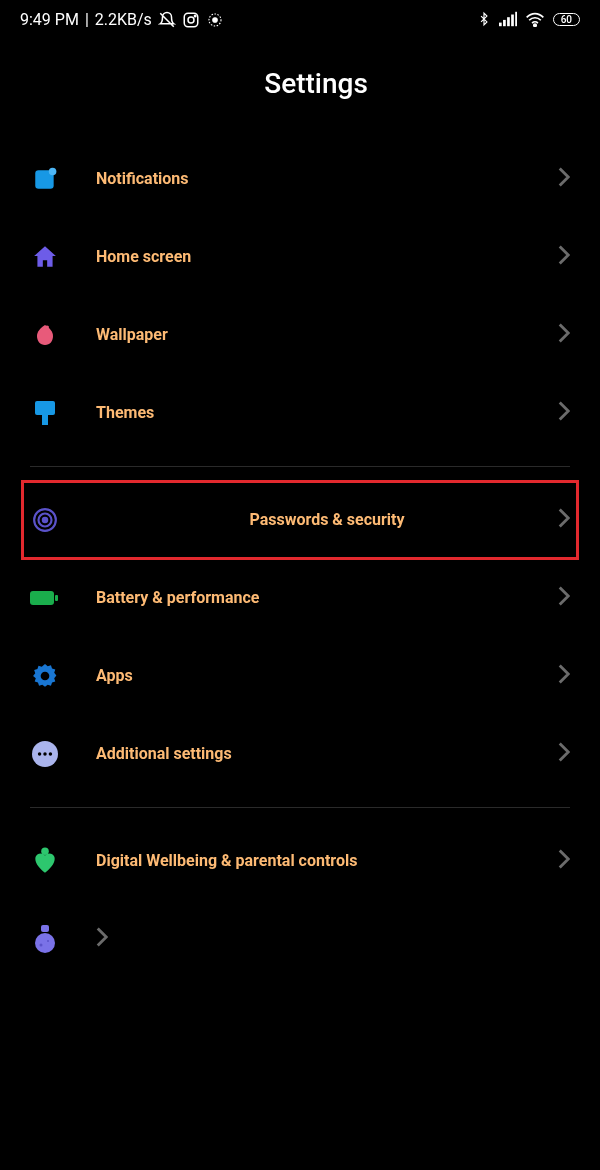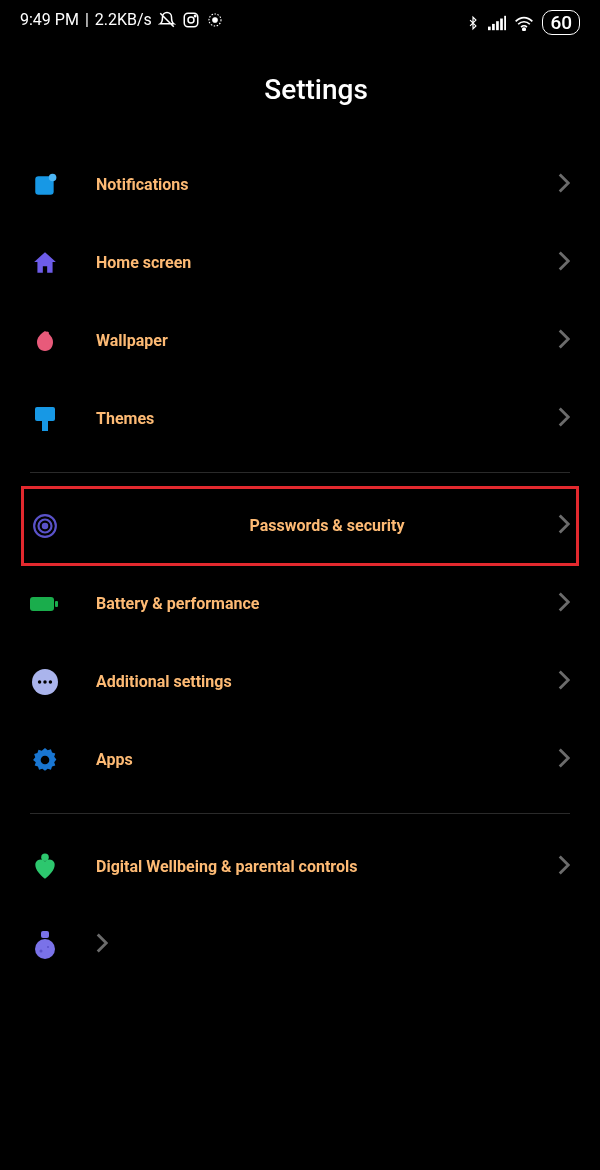--- a/index.html
+++ b/index.html
@@ -25,21 +25,21 @@
     }
     .status-right {
       display: flex;
       align-items: center;
       gap: 8px;
     }
     .battery-pill {
       border: 1.5px solid #fff;
       border-radius: 10px;
       padding: 0 7px;
-      font-size: 19px;
+      font-size: 10px;
       font-weight: 500;
     }
     .page-title {
       text-align: center;
       font-size: 28px;
       font-weight: 500;
       padding: 30px 0 40px 0;
       margin-left: 32px;
     }
     .settings-list {
@@ -230,50 +230,50 @@
     <span class="item-label">Battery &amp; performance</span>
     <span class="chevron">
       <svg width="12" height="20" viewBox="0 0 8 14" fill="none" stroke="#6b6b6b" stroke-width="2">
           <path d="M1 1l6 6-6 6"></path>
         </svg>
     </span>
   </div>
 
   <div class="settings-item">
     <span class="item-icon">
+      <svg width="26" height="26" viewBox="0 0 24 24" fill="#1976d2">
+          <path d="M12 1l2.5 2 3-1 1 3 3 1-1 3 2 2.5-2 2.5 1 3-3 1-1 3-3-1-2.5 2-2.5-2-3 1-1-3-3-1 1-3L1 12l2-2.5-1-3 3-1 1-3 3 1L12 1z"></path>
+          <circle cx="12" cy="12" r="4" fill="#000"></circle>
+        </svg>
+    </span>
+    <span class="item-label">Apps</span>
+    <span class="chevron">
+      <svg width="12" height="20" viewBox="0 0 8 14" fill="none" stroke="#6b6b6b" stroke-width="2">
+          <path d="M1 1l6 6-6 6"></path>
+        </svg>
+    </span>
+  </div>
+
+  <div class="settings-item">
+    <span class="item-icon">
       <svg width="26" height="26" viewBox="0 0 24 24" fill="#aab4ec">
           <circle cx="12" cy="12" r="12"></circle>
           <circle cx="7" cy="12" r="1.6" fill="#000"></circle>
           <circle cx="12" cy="12" r="1.6" fill="#000"></circle>
           <circle cx="17" cy="12" r="1.6" fill="#000"></circle>
         </svg>
     </span>
     <span class="item-label">Additional settings</span>
     <span class="chevron">
       <svg width="12" height="20" viewBox="0 0 8 14" fill="none" stroke="#6b6b6b" stroke-width="2">
           <path d="M1 1l6 6-6 6"></path>
         </svg>
     </span>
   </div>
 
-  <div class="settings-item">
-    <span class="item-icon">
-      <svg width="26" height="26" viewBox="0 0 24 24" fill="#1976d2">
-          <path d="M12 1l2.5 2 3-1 1 3 3 1-1 3 2 2.5-2 2.5 1 3-3 1-1 3-3-1-2.5 2-2.5-2-3 1-1-3-3-1 1-3L1 12l2-2.5-1-3 3-1 1-3 3 1L12 1z"></path>
-          <circle cx="12" cy="12" r="4" fill="#000"></circle>
-        </svg>
-    </span>
-    <span class="item-label">Apps</span>
-    <span class="chevron">
-      <svg width="12" height="20" viewBox="0 0 8 14" fill="none" stroke="#6b6b6b" stroke-width="2">
-          <path d="M1 1l6 6-6 6"></path>
-        </svg>
-    </span>
-  </div>
-
   <div class="divider"></div>
 
   <div class="settings-item">
     <span class="item-icon">
       <svg width="26" height="28" viewBox="0 0 24 26" fill="#2dc76e">
           <circle cx="12" cy="4" r="3.5"></circle>
           <path d="M12 24c-4-3-9-8-9-13a5 5 0 0 1 9-3 5 5 0 0 1 9 3c0 5-5 10-9 13z"></path>
         </svg>
     </span>
     <span class="item-label">Digital Wellbeing &amp; parental controls</span>

